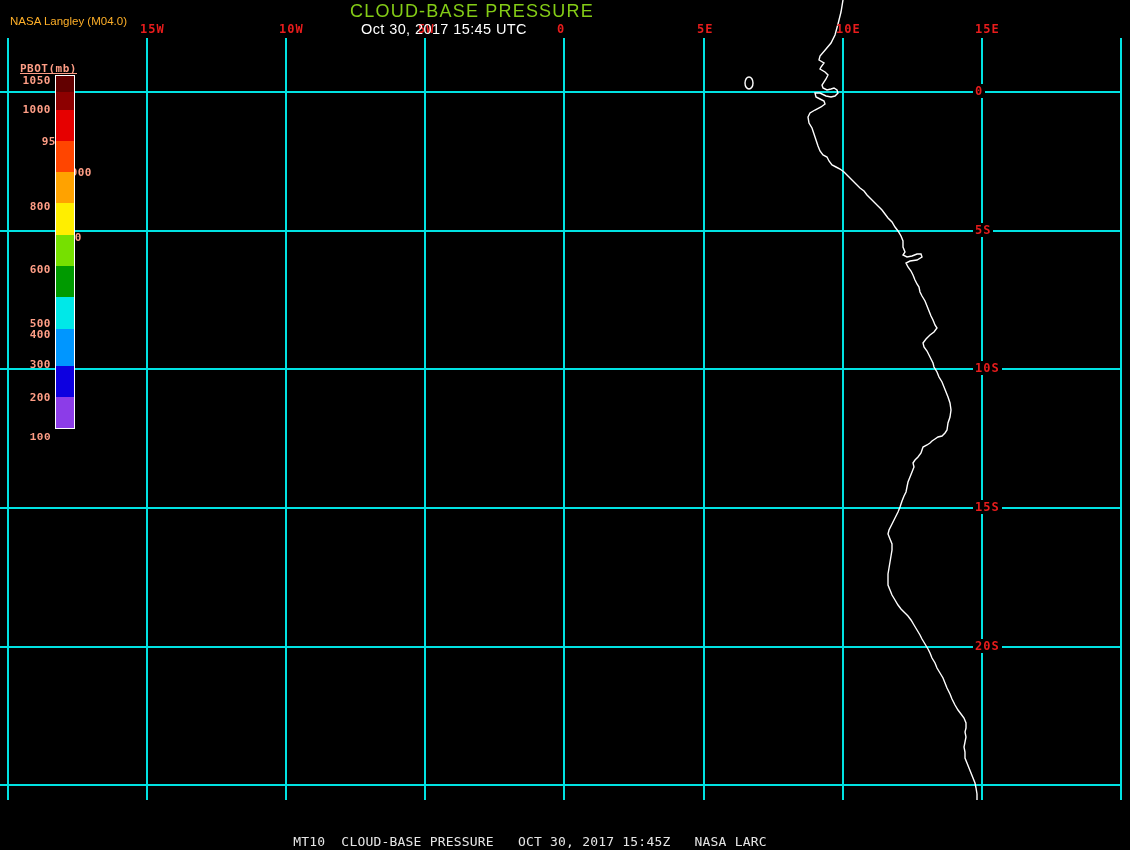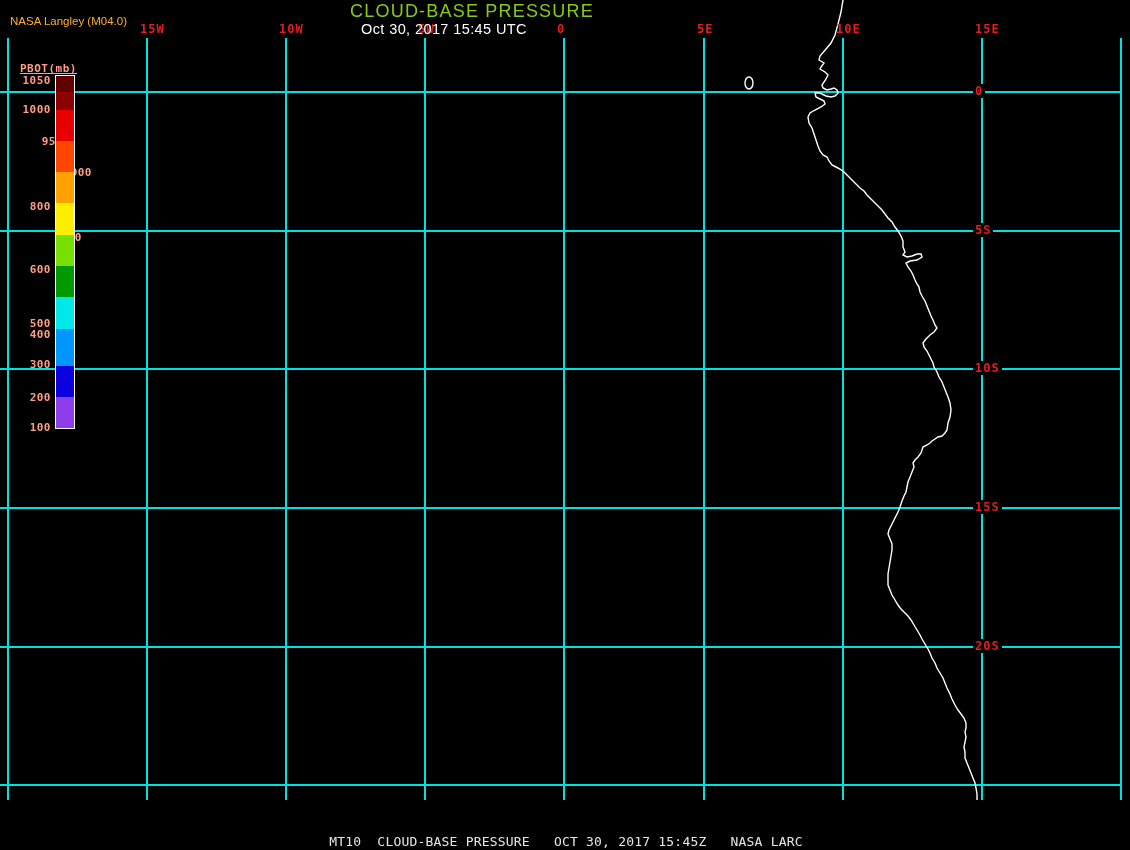--- a/index.html
+++ b/index.html
@@ -19,21 +19,21 @@
             font:14.5px "Liberation Sans",sans-serif;letter-spacing:.4px;white-space:nowrap;}
   .cb-label{position:absolute;left:20px;top:62px;color:#ff9e86;
             font:bold 11px "DejaVu Sans Mono",monospace;letter-spacing:.5px;white-space:nowrap;text-decoration:underline;}
   .cb-tick{position:absolute;left:0;width:51px;text-align:right;color:#ff9e86;
            font:bold 11px "DejaVu Sans Mono",monospace;letter-spacing:.5px;line-height:13px;}
   #cb-bar{position:absolute;left:55px;top:75px;width:18px;border:1px solid #fff;
           box-sizing:content-box;}
   .cb-seg{width:18px;}
   #coast{position:absolute;left:0;top:0;pointer-events:none;}
   .footer{position:absolute;left:530px;top:834px;transform:translateX(-50%);color:#e6e6e6;
-          font:13px "DejaVu Sans Mono",monospace;letter-spacing:.2px;white-space:pre;margin-left:36px;}
+          font:13px "DejaVu Sans Mono",monospace;letter-spacing:.2px;white-space:pre;}
 </style>
 </head>
 <body>
 
 <div id="stage">
 
   <div id="grid">
       <div class="vline" style="left: 7px; background: rgb(0, 226, 226);"></div>
       <div class="vline" style="left: 146px; background: rgb(0, 226, 226);"></div>
       <div class="vline" style="left: 285px; background: rgb(0, 226, 226);"></div>
@@ -79,21 +79,21 @@
       <div class="cb-tick" style="top: 103px; color: rgb(255, 158, 134);">1000</div>
       <div class="cb-tick" style="top: 135px; color: rgb(255, 158, 134); padding-left: 12px;">950</div>
       <div class="cb-tick" style="top: 166px; color: rgb(255, 158, 134); padding-left: 41px;">900</div>
       <div class="cb-tick" style="top: 200px; color: rgb(255, 158, 134);">800</div>
       <div class="cb-tick" style="top: 231px; color: rgb(255, 158, 134); margin-left: 31px;">700</div>
       <div class="cb-tick" style="top: 263px; color: rgb(255, 158, 134);">600</div>
       <div class="cb-tick" style="top: 295px; color: rgb(255, 158, 134); margin-top: 22px;">500</div>
       <div class="cb-tick" style="top: 328px; color: rgb(255, 158, 134);">400</div>
       <div class="cb-tick" style="top: 358px; color: rgb(255, 158, 134);">300</div>
       <div class="cb-tick" style="top: 391px; color: rgb(255, 158, 134);">200</div>
-      <div class="cb-tick" style="top: 421px; color: rgb(255, 158, 134);">100</div>
+      <div class="cb-tick" style="top: 431px; color: rgb(255, 158, 134); font-family: Liberation Mono, monospace;">100</div>
     </div>
   <div id="cb-bar">
       <div class="cb-seg" style="height: 16px; background: rgb(98, 0, 0);"></div>
       <div class="cb-seg" style="height: 18px; background: rgb(141, 0, 0);"></div>
       <div class="cb-seg" style="height: 31px; background: rgb(230, 0, 0);"></div>
       <div class="cb-seg" style="height: 31px; background: rgb(255, 69, 0);"></div>
       <div class="cb-seg" style="height: 31px; background: rgb(255, 162, 0);"></div>
       <div class="cb-seg" style="height: 32px; background: rgb(255, 238, 0);"></div>
       <div class="cb-seg" style="height: 31px; background: rgb(118, 224, 0);"></div>
       <div class="cb-seg" style="height: 31px; background: rgb(0, 154, 0);"></div>

